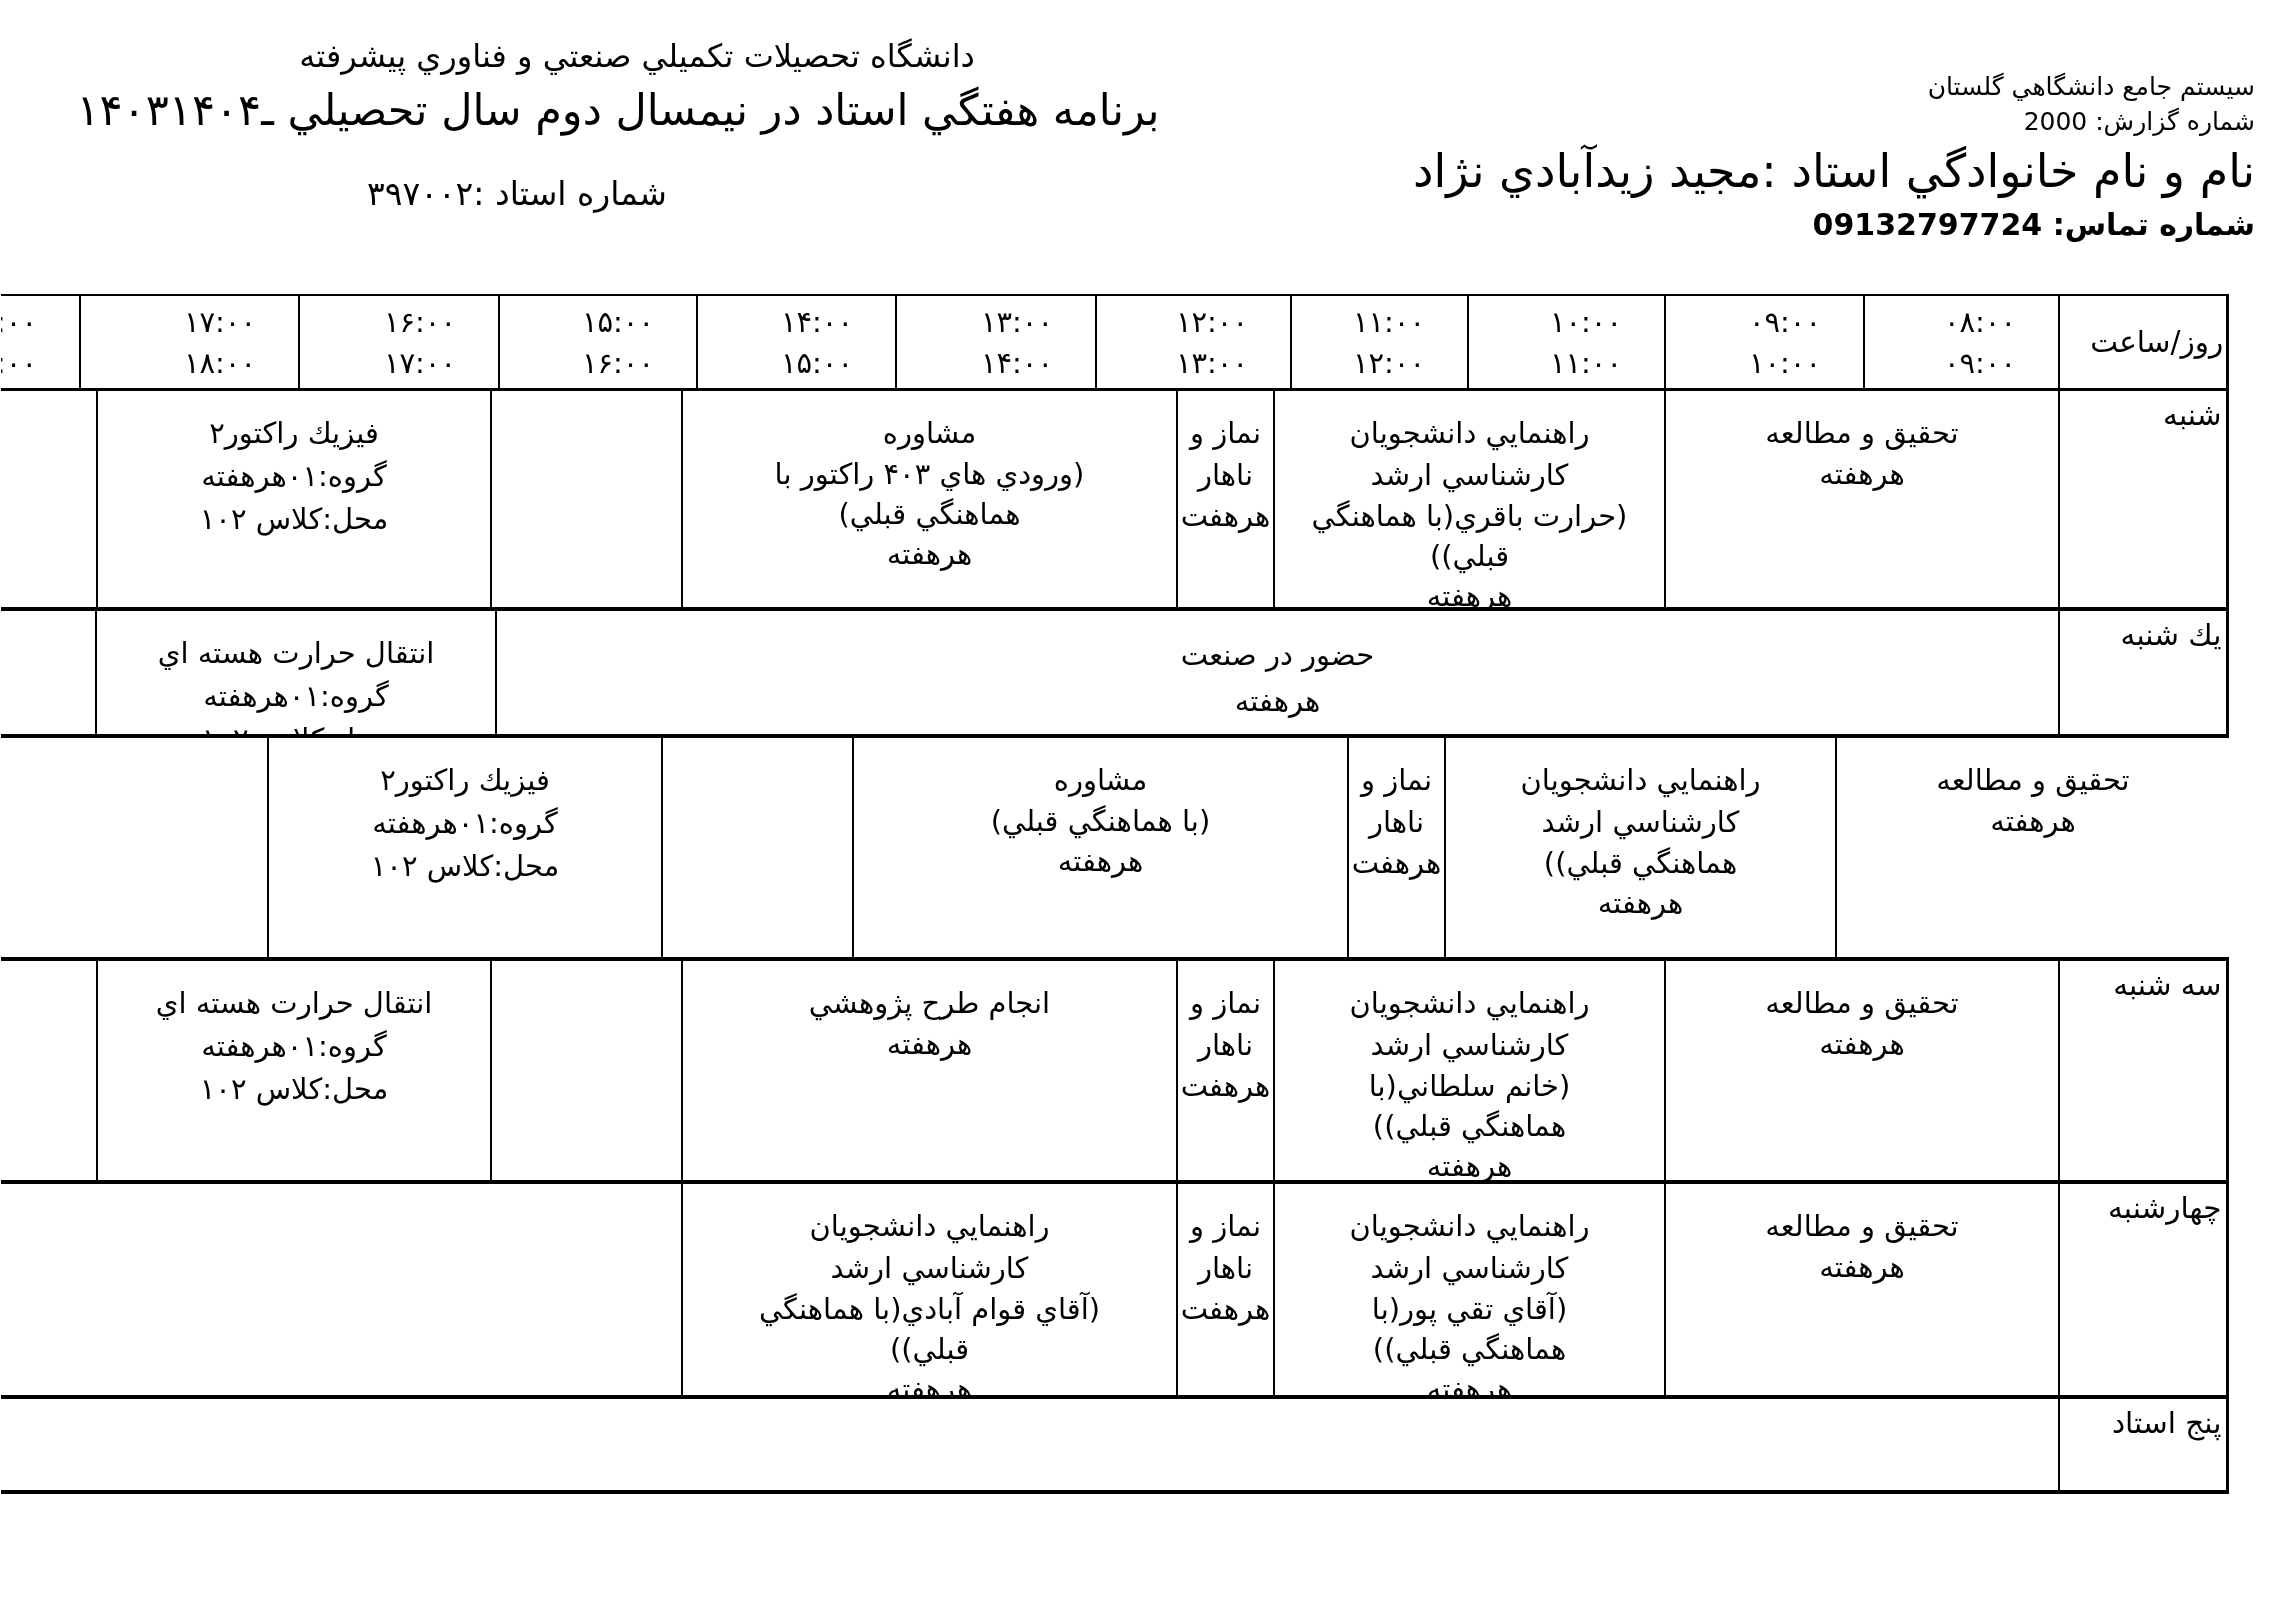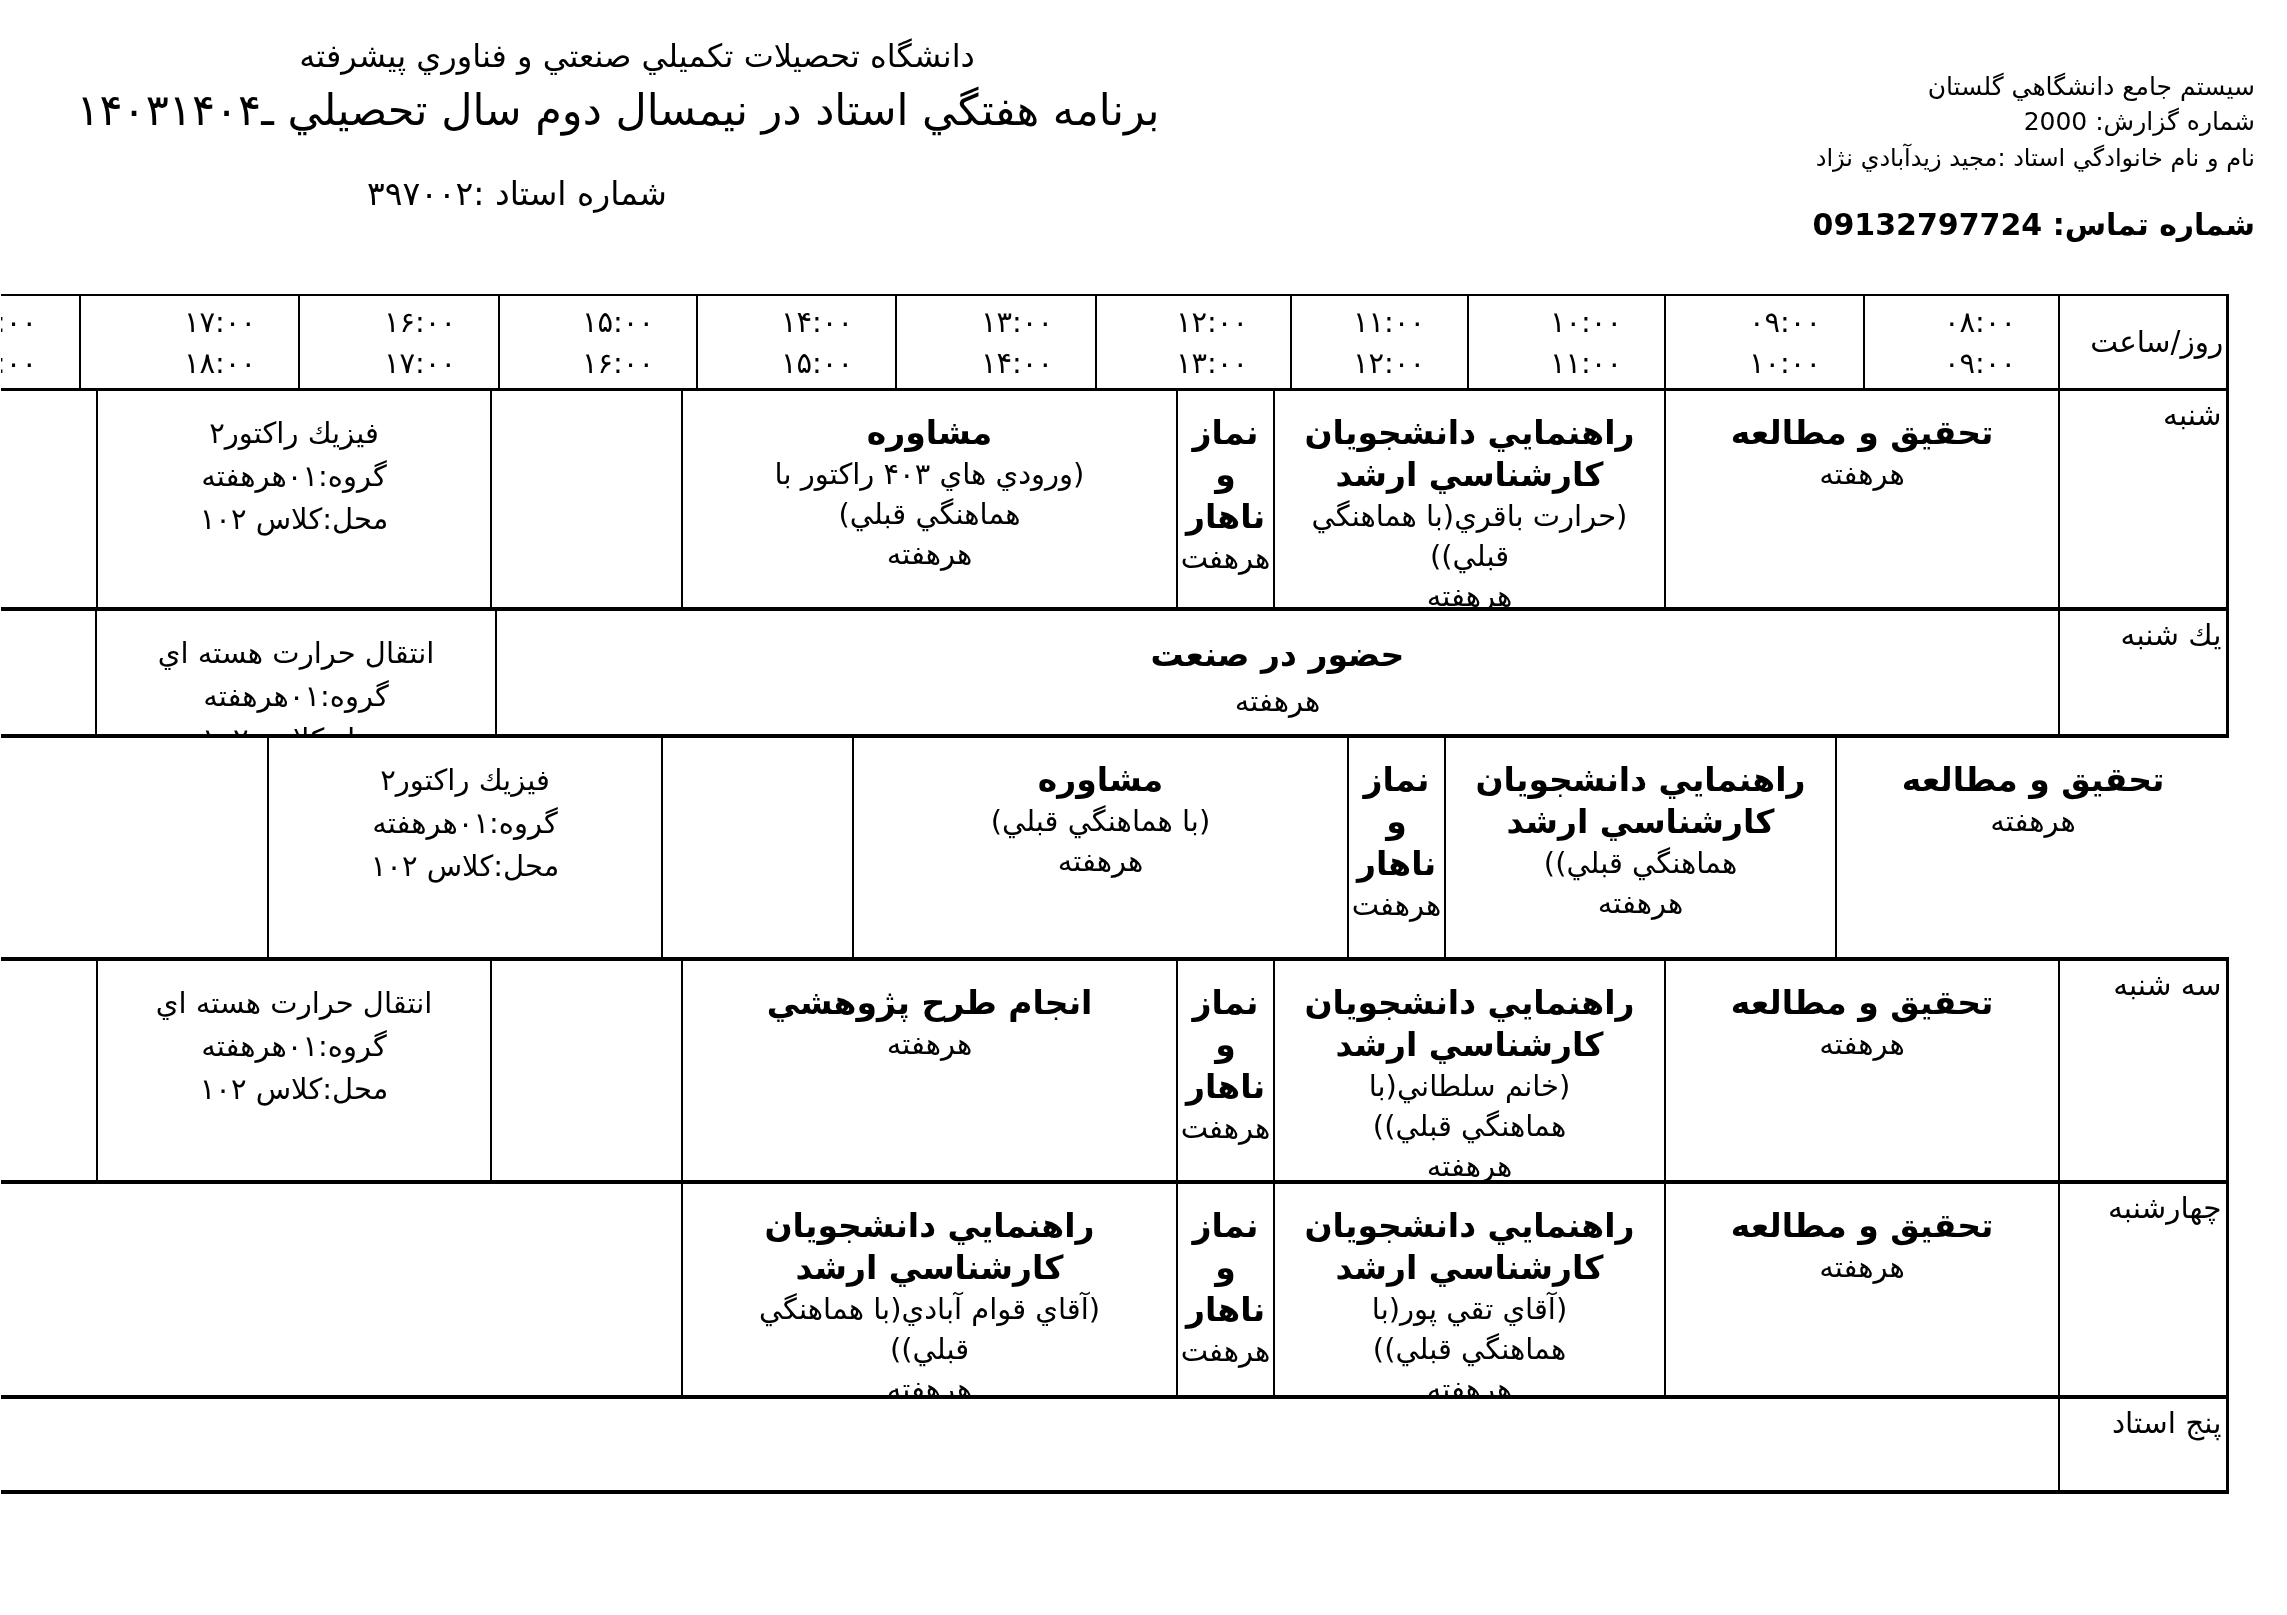--- a/index.html
+++ b/index.html
@@ -13,21 +13,21 @@
   }
   .abs{position:absolute;white-space:nowrap;}
   
   .university{top:37px;left:637px;transform:translateX(-50%);font-size:32px;}
   .main-title{top:85px;left:618px;transform:translateX(-50%);font-size:43px;}
   .main-title .years{direction:ltr;unicode-bidi:isolate;}
   .prof-no{top:174px;left:517px;transform:translateX(-50%);font-size:33px;}
   
   .sys-name{top:72px;right:33px;font-size:25px;}
   .report-no{top:107px;right:33px;font-size:25px;}
-  .prof-name{top:144px;right:33px;font-size:24px;}
+  .prof-name{top:144px;right:33px;font-size:46px;}
   .contact{top:207px;right:33px;font-size:30px;font-weight:700;}
 
   
   .schedule{position:absolute;top:294px;right:59px;width:2260px;}
   .trow{display:flex;border-bottom:4.6px solid #000;overflow:visible;}
   .trow.header{border-top:2.8px solid #000;border-bottom:3.7px solid #000;height:92px;}
   .tcell{
     box-sizing:border-box;flex:0 0 auto;
     border-left:2.8px solid #000;
     overflow:hidden;
@@ -44,21 +44,21 @@
   }
   .corner{
     display:flex;align-items:center;justify-content:flex-start;
     font-size:29.5px;padding:0 2.8px 0 0;
   }
   .timecell{
     text-align:right;font-size:29px;line-height:41px;
     padding:5.5px 42px 0 0;
   }
   .line{line-height:40px;font-size:29px;}
-  .line.b{font-weight:700;font-size:33px;line-height:42px;}
+  .line.b{font-weight:400;font-size:29px;line-height:42px;}
   .coursecell .line{line-height:43px;}
   .widecell .line{line-height:46px;}
 </style>
 </head>
 <body>
 
 <div class="abs university">دانشگاه تحصيلات تكميلي صنعتي و فناوري پيشرفته</div>
 <div class="abs main-title">
   <span>برنامه هفتگي استاد در نيمسال دوم سال تحصيلي</span>
   <span class="years">۱۴۰۳ـ۱۴۰۴</span>

